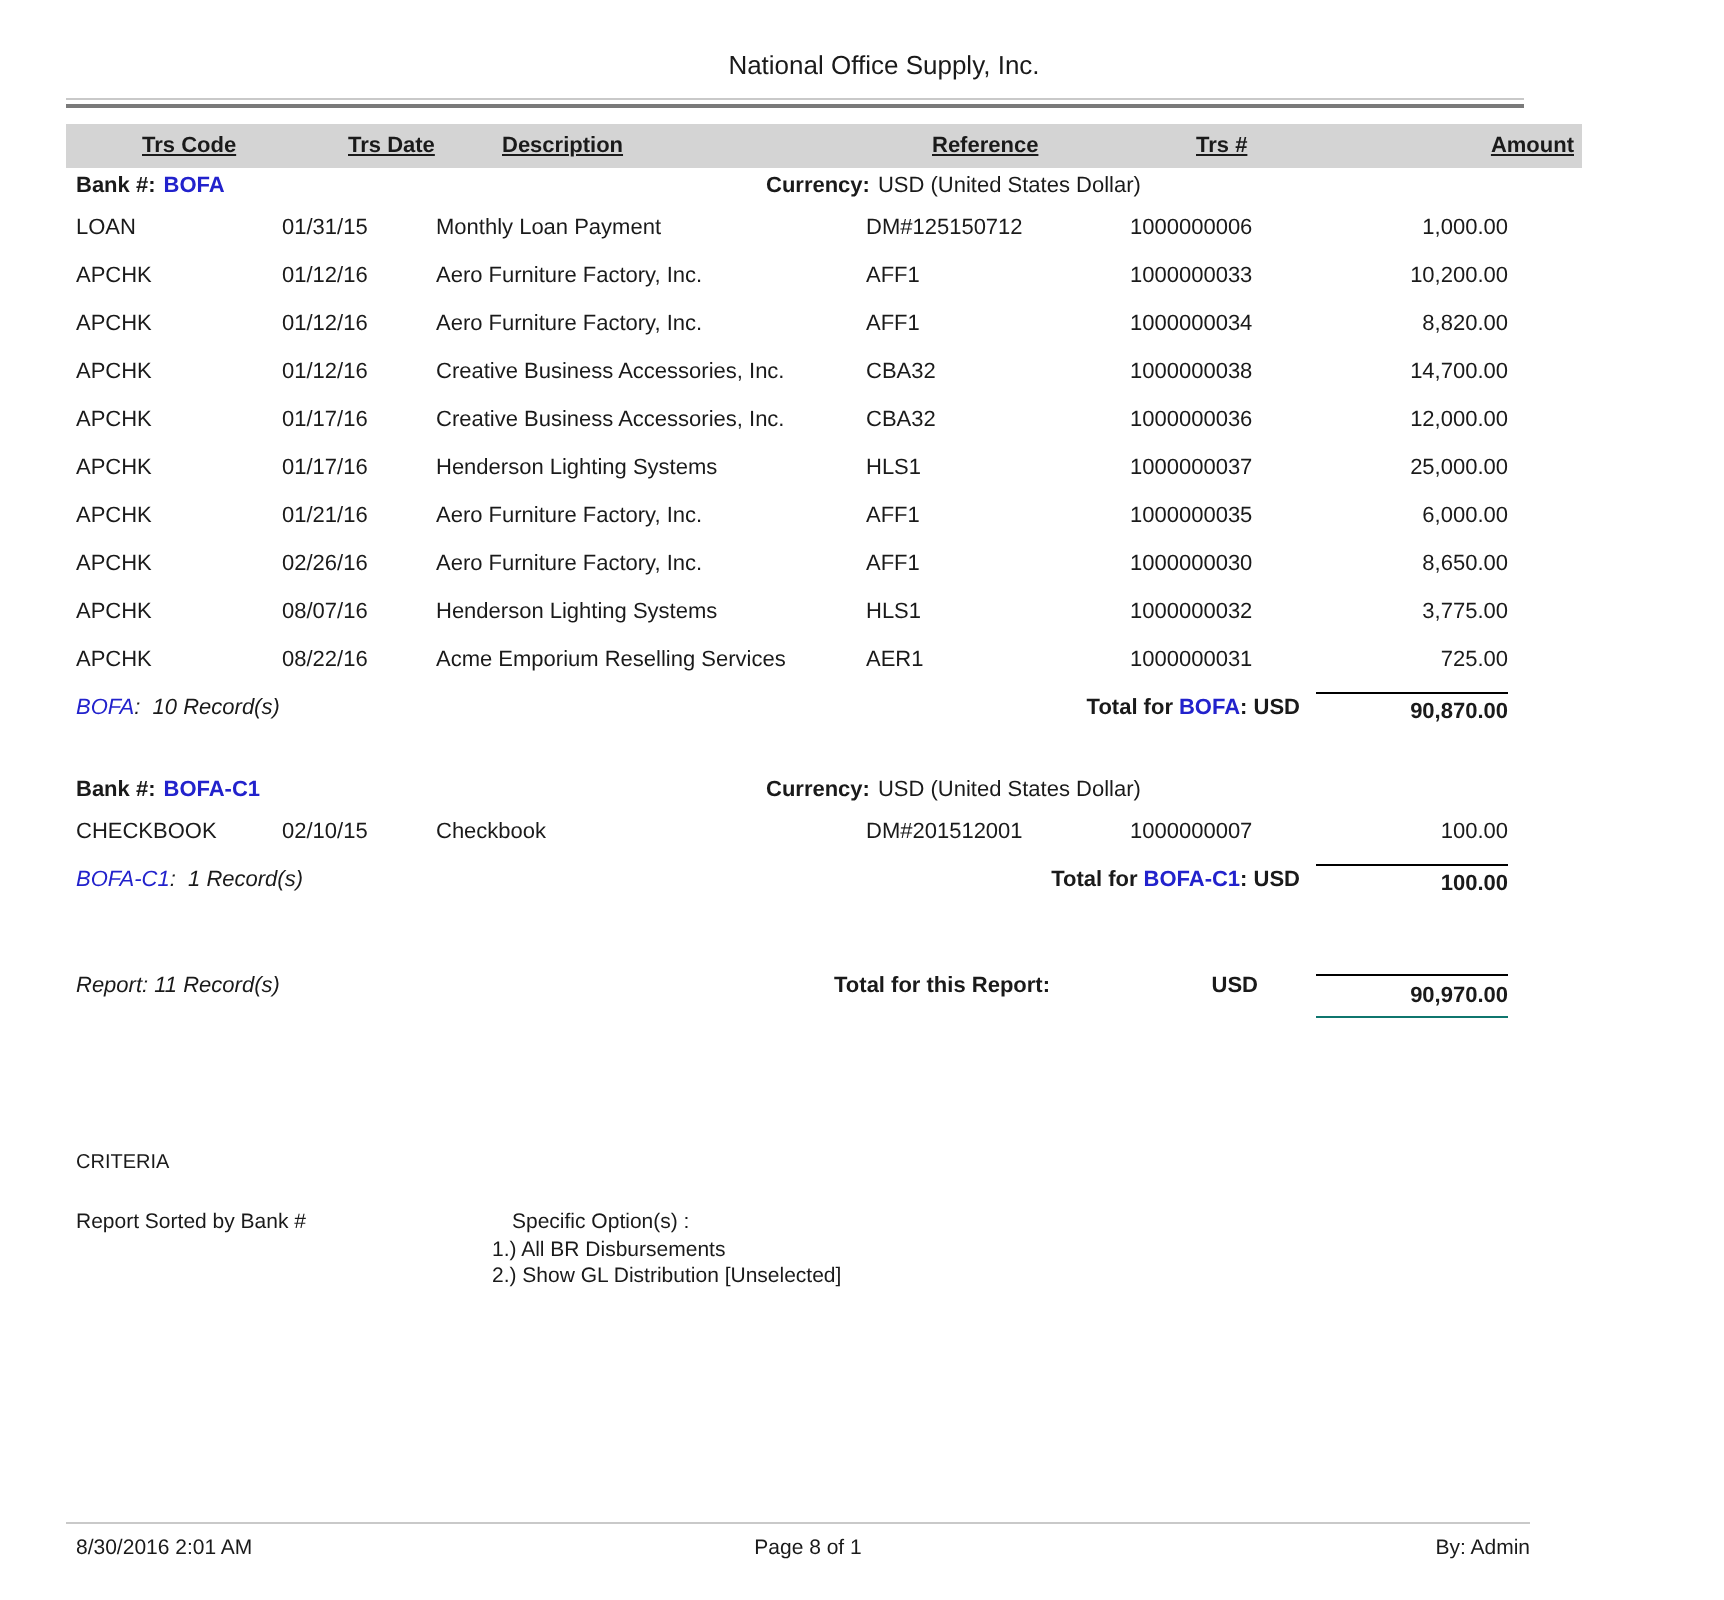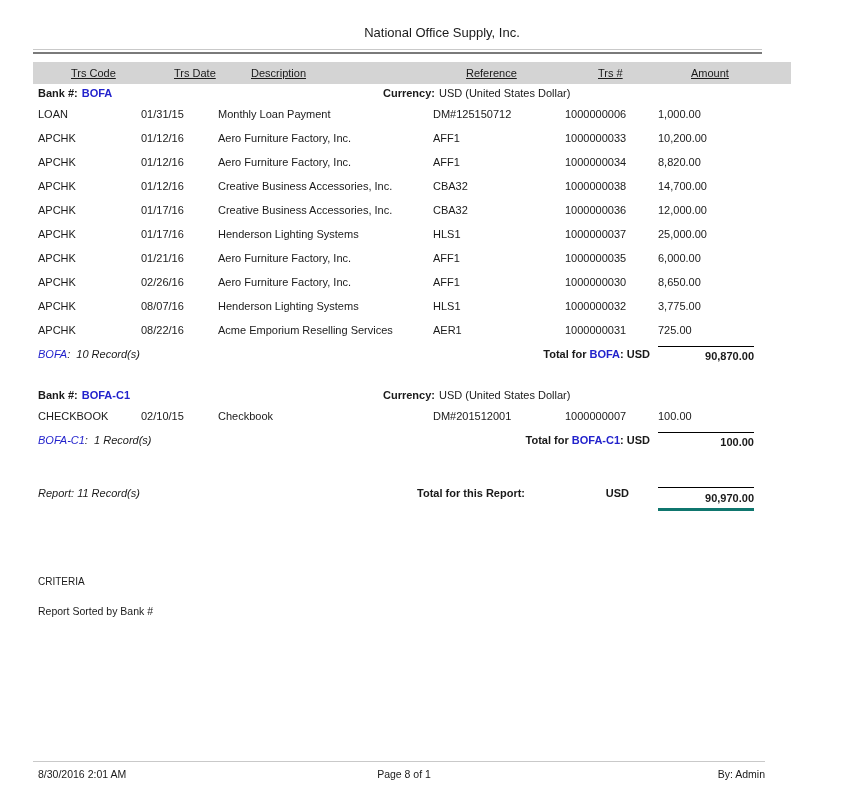--- a/index.html
+++ b/index.html
@@ -10,46 +10,46 @@
     font-family:"Liberation Sans", sans-serif; position:relative; overflow:hidden;
   }
   .company { padding-top:25px; height:15px; line-height:15px; font-size:13px; text-align:center;padding-left:22px; }
   .title   { margin-top:6px; height:32px; line-height:32px; font-size:25px; text-align:center; letter-spacing:0.2px; }
   .title-rule { margin:9px 0 0 33px; width:729px; height:2px;
     border-top:1px solid var(--rule-light); border-bottom:2px solid var(--rule-dark); }
 
   .grid { display:grid; grid-template-columns:103px 77px 215px 132px 93px 96px;
     margin-left:33px; padding-left:5px; width:716px; font-size:11px; }
   .thead { margin-top:8px; height:22px; line-height:22px; background:var(--bar);
-    font-weight:normal; padding-right:4px;padding-left:38px; }
+    font-weight:bold; padding-right:4px;padding-left:38px; }
   .thead .cell { text-decoration:underline; white-space:nowrap; }
   .trow { height:24px; line-height:24px; }
   .cell { overflow:hidden; white-space:nowrap; }
-  .c5 { text-align:left; }
+  .c5 { text-align:right; }
 
   .bankrow { margin-left:38px; height:18px; line-height:18px; font-size:11px; position:relative; }
   .b { font-weight:bold; }
   .i { font-style:italic; }
   .blue { color:var(--blue); text-decoration:none; }
   .bank-code { margin-left:4px; }
   .cur { position:absolute; left:345px; }
   .cur-val { margin-left:4px; }
 
   .totalrow { margin-left:38px; width:716px; height:24px; display:flex; align-items:center; font-size:11px; }
   .records { flex:1; font-style:italic; }
   .tlabel { font-weight:bold; white-space:nowrap; }
   .tlabel .bank-in-total { margin-left:3px; }
   .amtbox { width:96px; margin-left:8px; font-weight:bold; text-align:right;
     border-top:1px solid #000; height:19px; line-height:19px; align-self:flex-end; }
 
   .gap20 { height:20px; }
 
   .reportrow { margin-left:38px; width:716px; margin-top:35px; height:24px; display:flex; align-items:flex-start; font-size:11px;gap:21px; }
   .rpt-usd { width:83px; text-align:right; font-weight:bold; }
-  .rpt-amt { width:96px; margin-left:8px; border-top:1px solid #000; border-bottom:3px solid #0f766e;
+  .rpt-amt { width:96px; margin-left:8px; border-top:1px solid #000; border-bottom:1px solid #0f766e;
     font-weight:bold; text-align:right; height:20px; line-height:20px; }
 
   .criteria-heading { margin:64px 0 0 38px; height:14px; line-height:14px; font-size:10px; font-weight:normal; }
   .criteria-row { display:flex; margin:16px 0 0 38px; font-size:10.5px; line-height:13.5px; }
   .crit-col1 { width:208px; }
   .crit-col2 { width:251px; }
   .crit-col2 .opt-label { margin-left:10px; }
   .crit-col3 { flex:1; }
 
   .footer-rule { position:absolute; left:33px; top:761px; width:732px; border-top:1px solid var(--rule-light); }
@@ -200,20 +200,25 @@
   <div class="reportrow">
     <span class="records">Report: 11 Record(s)</span>
     <span class="tlabel">Total for this Report:</span>
     <span class="rpt-usd">USD</span>
     <span class="rpt-amt">90,970.00</span>
   </div>
 
   <div class="criteria-heading">CRITERIA</div>
   <div class="criteria-row">
     <div class="crit-col1">Report Sorted by Bank #</div>
+    <div class="crit-col2">
+      <div class="opt-label">Specific Option(s) :</div>
+      <div>1.) All BR Disbursements</div>
+      <div>2.) Show GL Distribution [Unselected]</div>
+    </div>
   </div>
 
   <div class="footer-rule"></div>
   <div class="footer">
     <span class="f-left">8/30/2016 2:01 AM</span>
     <span class="f-center">Page 8 of 1</span>
     <span class="f-right">By: Admin</span>
   </div>
 
 </div>

